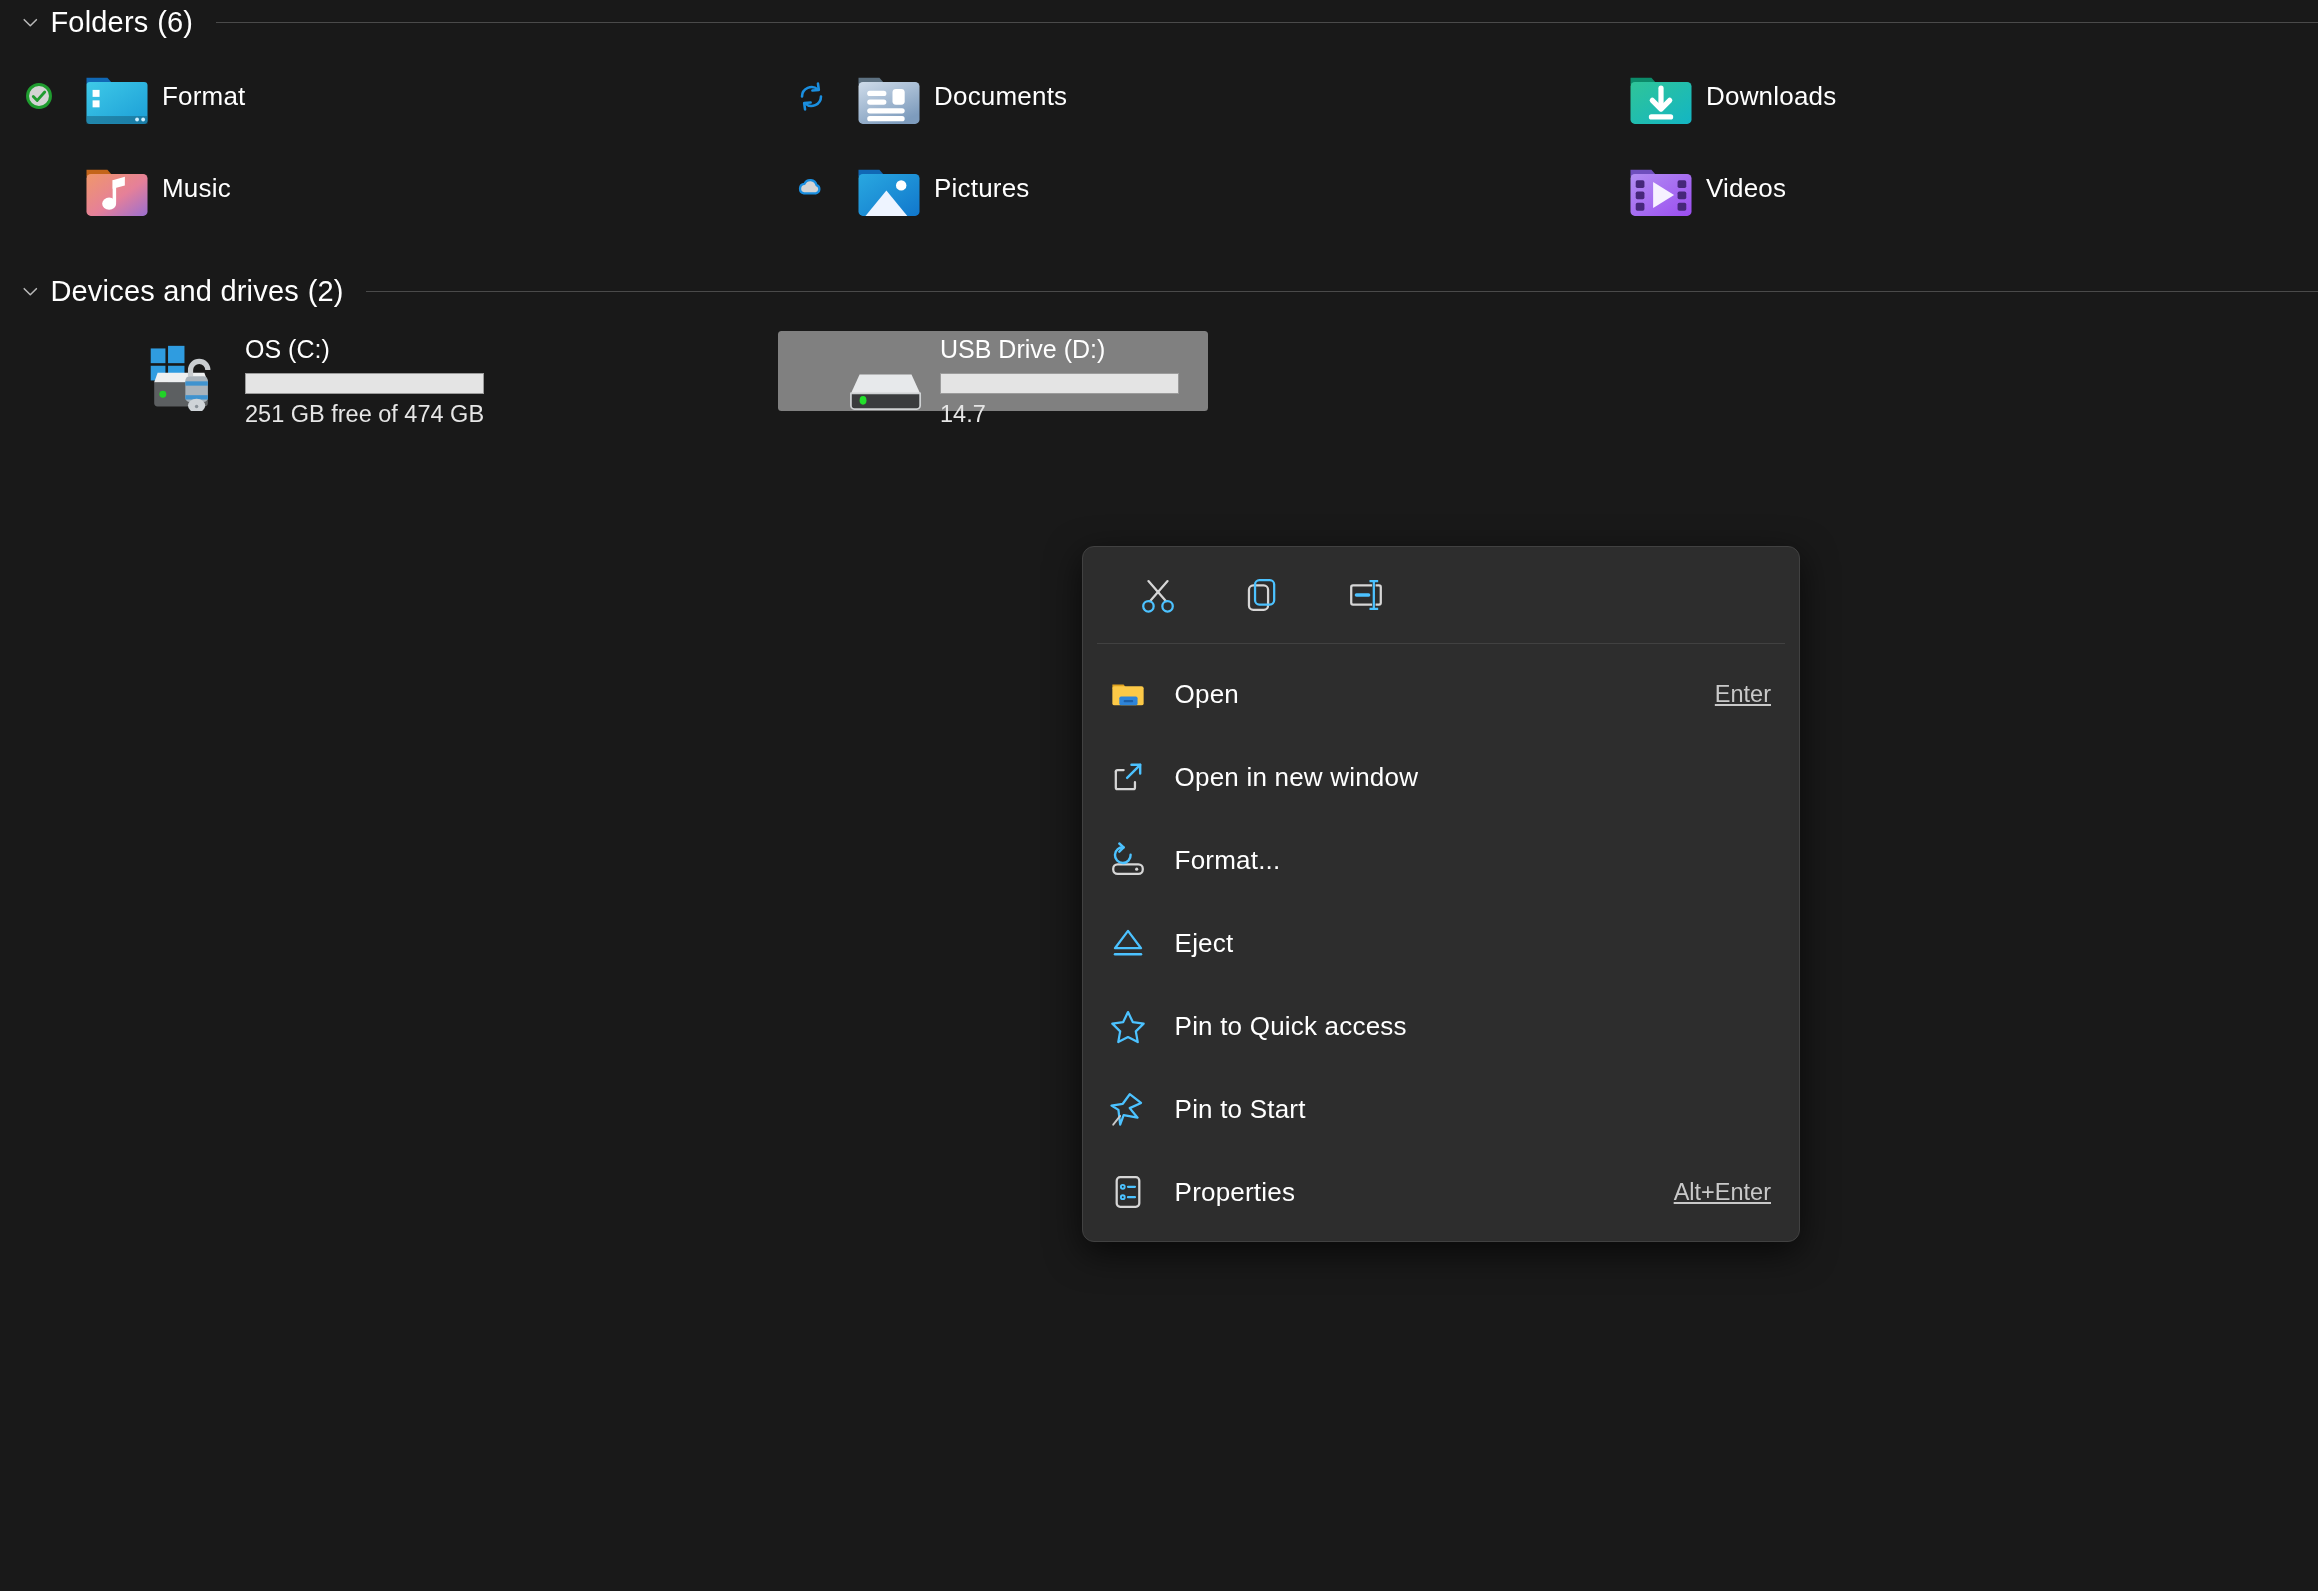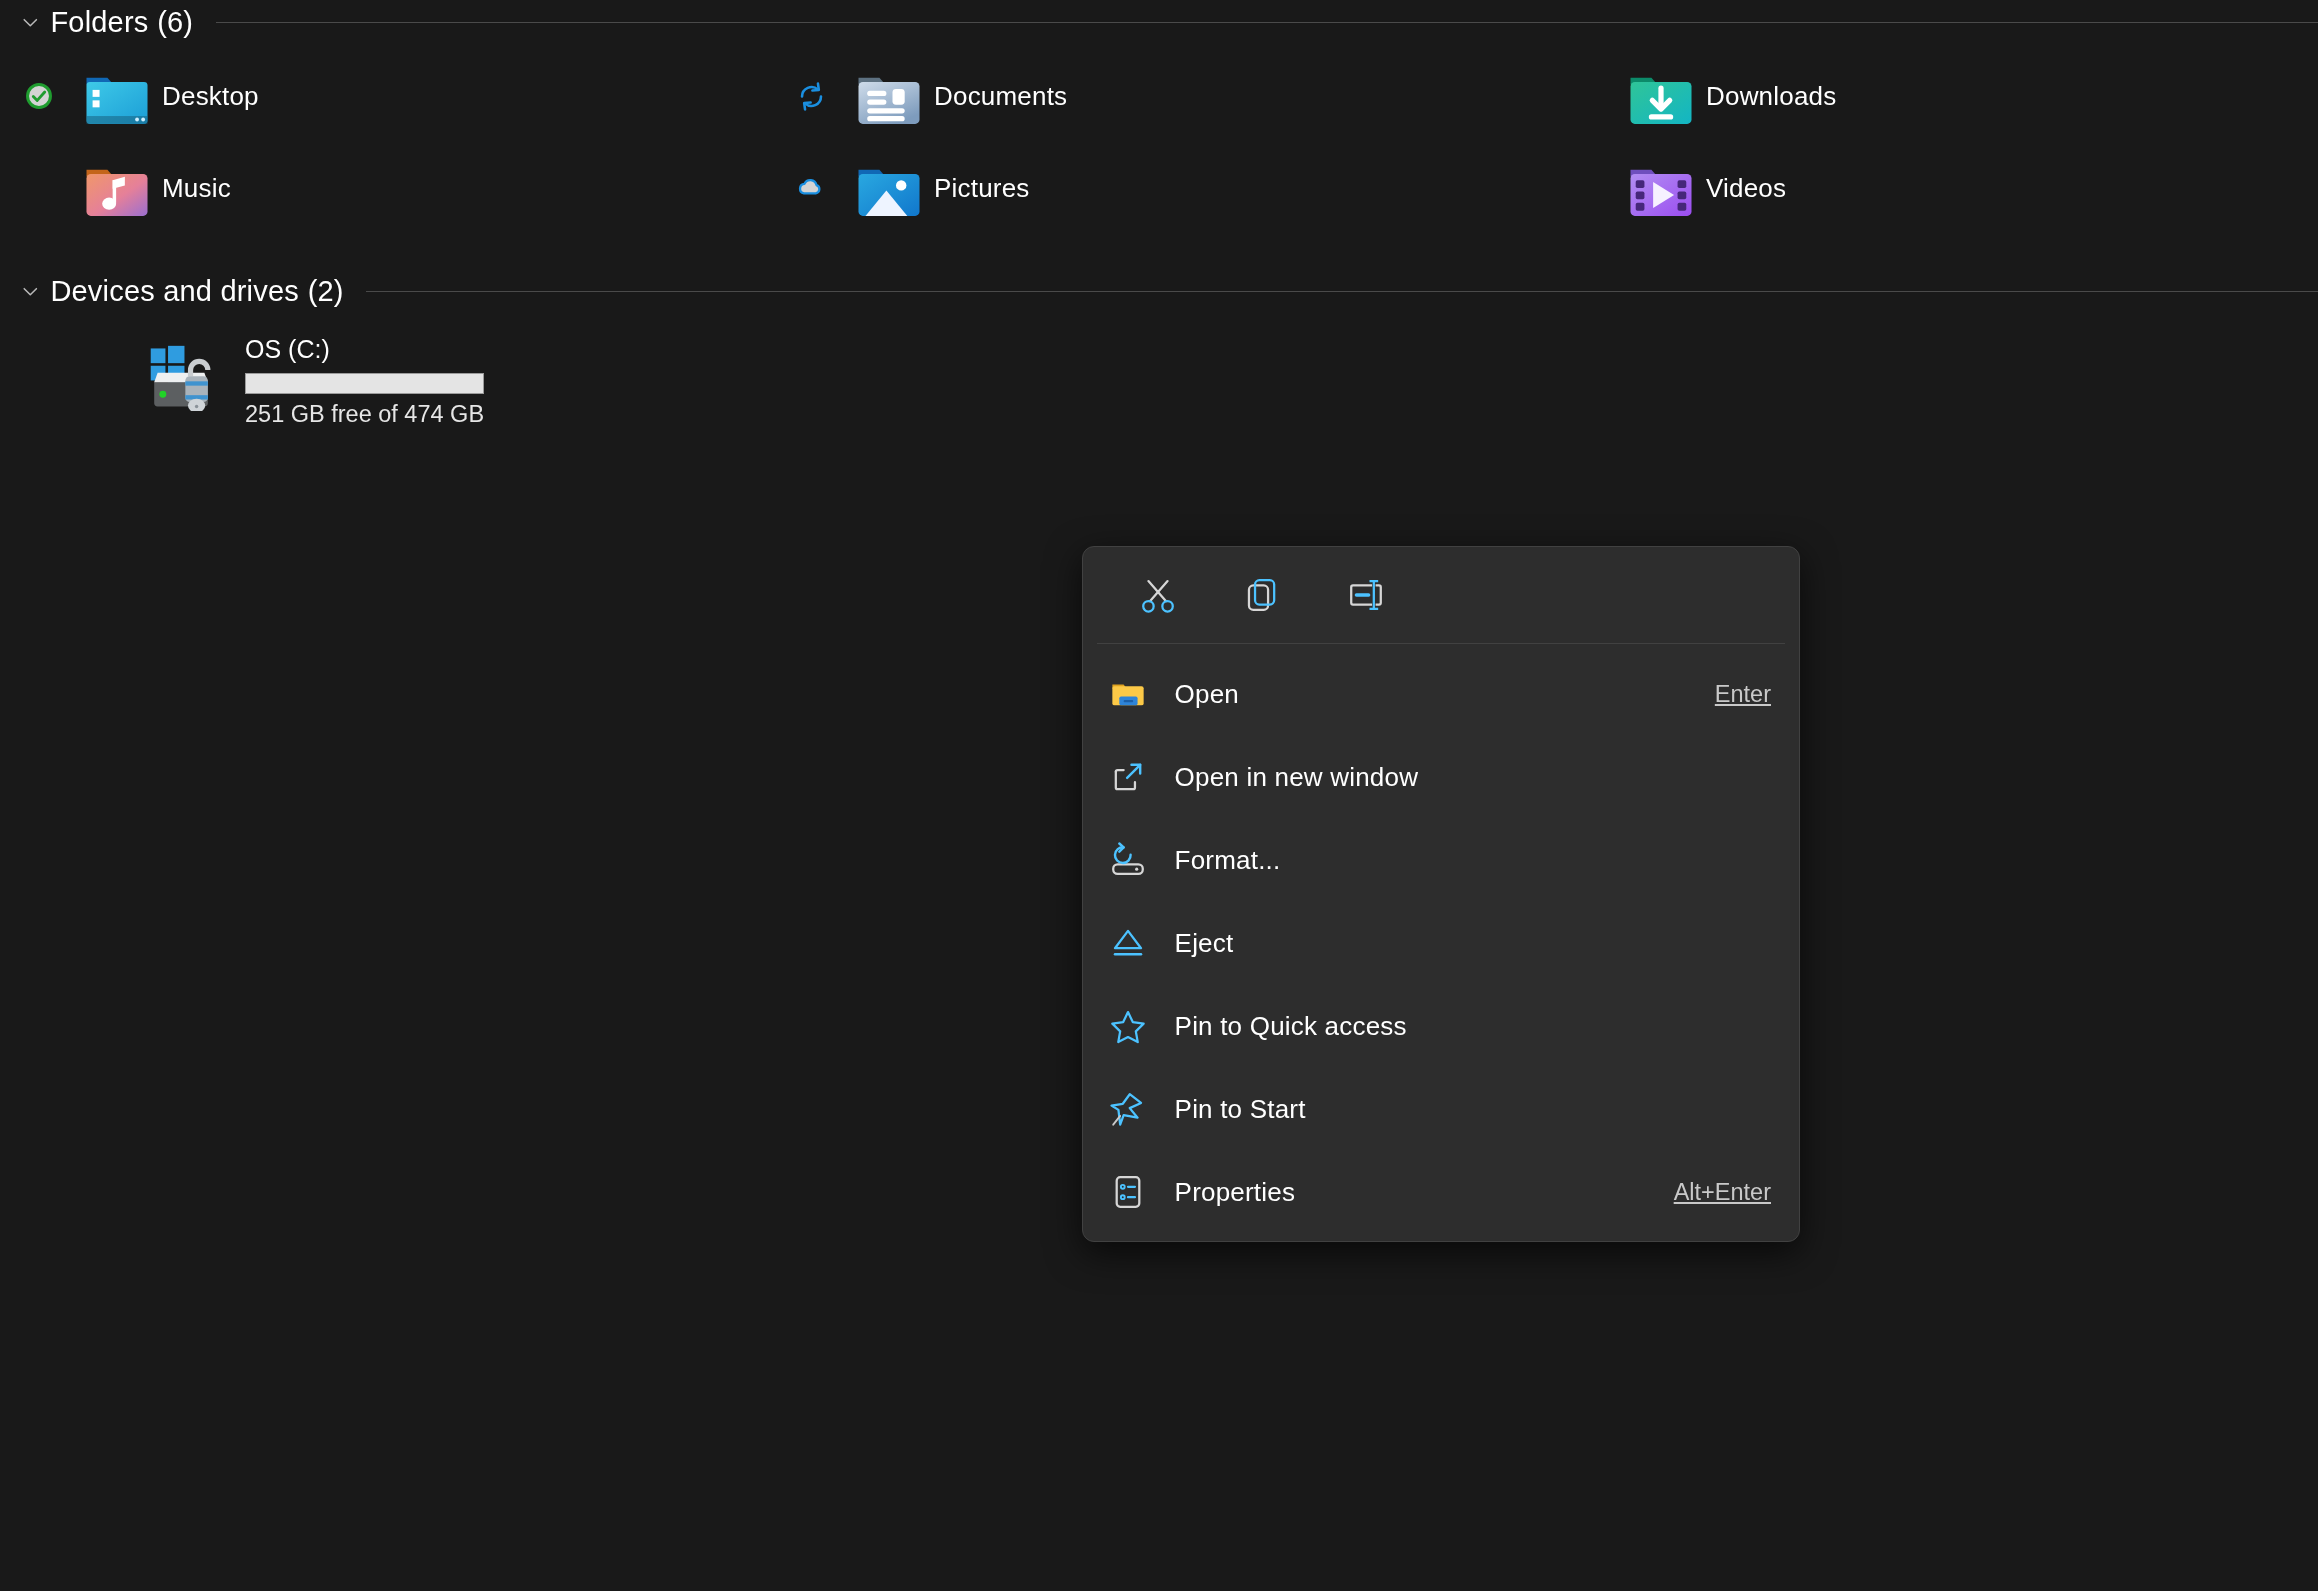--- a/index.html
+++ b/index.html
@@ -209,21 +209,21 @@
             </defs>
           <path d="M4 18 h24 l7 8 h-31 z" fill="#1068b5"></path>
           <rect x="4" y="23" width="70" height="48" rx="4" fill="url(#gdesk)"></rect>
           <rect x="4" y="62" width="70" height="9" rx="0" fill="#17607f" opacity=".55"></rect>
           <rect x="11" y="32" width="8" height="8" fill="#ffffff"></rect>
           <rect x="11" y="44" width="8" height="8" fill="#ffffff"></rect>
           <circle cx="62" cy="66" r="2.2" fill="#cfefff"></circle>
             <circle cx="69" cy="66" r="2.2" fill="#cfefff"></circle>
         </svg>
       </span>
-      <span class="folder-label">Desktop</span>
+      <span class="folder-label">Format</span>
     </div>
 
     <div class="folder-cell">
       <span class="cloud-status">
         <svg width="31" height="31" viewBox="0 0 36 36">
           <path d="M7 18 a11 11 0 0 1 18.5 -8" fill="none" stroke="#1a8fe0" stroke-width="3" stroke-linecap="round"></path>
           <polyline points="25.5,3 26.5,10.5 19,11" fill="none" stroke="#1a8fe0" stroke-width="3" stroke-linecap="round" stroke-linejoin="round"></polyline>
           <path d="M29 18 a11 11 0 0 1 -18.5 8" fill="none" stroke="#1a8fe0" stroke-width="3" stroke-linecap="round"></path>
           <polyline points="10.5,33 9.5,25.5 17,25" fill="none" stroke="#1a8fe0" stroke-width="3" stroke-linecap="round" stroke-linejoin="round"></polyline>
         </svg>
@@ -377,20 +377,34 @@
         <circle cx="55" cy="73" r="2" fill="#8a9299"></circle>
       </svg>
     </span>
     <span class="drive-name">OS (C:)</span>
     <span class="drive-bar">
       <span class="fill" id="bar-c" style="width: 47%;"></span>
     </span>
     <span class="drive-free">251 GB free of 474 GB</span>
   </div>
 
+  <div class="drive-cell selected" style="left:778px; top:12px; width:430px; height:80px;">
+    <span class="drive-icon">
+      <svg width="90" height="68" viewBox="0 0 104 78">
+        <path d="M18 36 h60 l10 22 h-80 z" fill="#e7e9eb"></path>
+        <path d="M8 58 h80 v14 a4 4 0 0 1 -4 4 h-72 a4 4 0 0 1 -4 -4 z" fill="#3a3c3e" stroke="#cfd2d4" stroke-width="2"></path>
+        <ellipse cx="22" cy="66" rx="4" ry="5" fill="#22e02b"></ellipse>
+      </svg>
+    </span>
+    <span class="drive-name">USB Drive (D:)</span>
+    <span class="drive-bar">
+      <span class="fill" id="bar-d" style="width: 0%;"></span>
+    </span>
+    <span class="drive-free">14.7</span>
+  </div>
 </div>
 
 <div class="context-menu">
 
   <div class="cm-toolbar">
     <div class="cm-tool">
       <svg width="40" height="40" viewBox="0 0 46 46">
         <line x1="12" y1="7" x2="32" y2="30" stroke="#d6d6d6" stroke-width="2.6" stroke-linecap="round"></line>
         <line x1="34" y1="7" x2="14" y2="30" stroke="#d6d6d6" stroke-width="2.6" stroke-linecap="round"></line>
         <circle cx="12" cy="36" r="6" fill="none" stroke="#4cc2ff" stroke-width="2.6"></circle>

